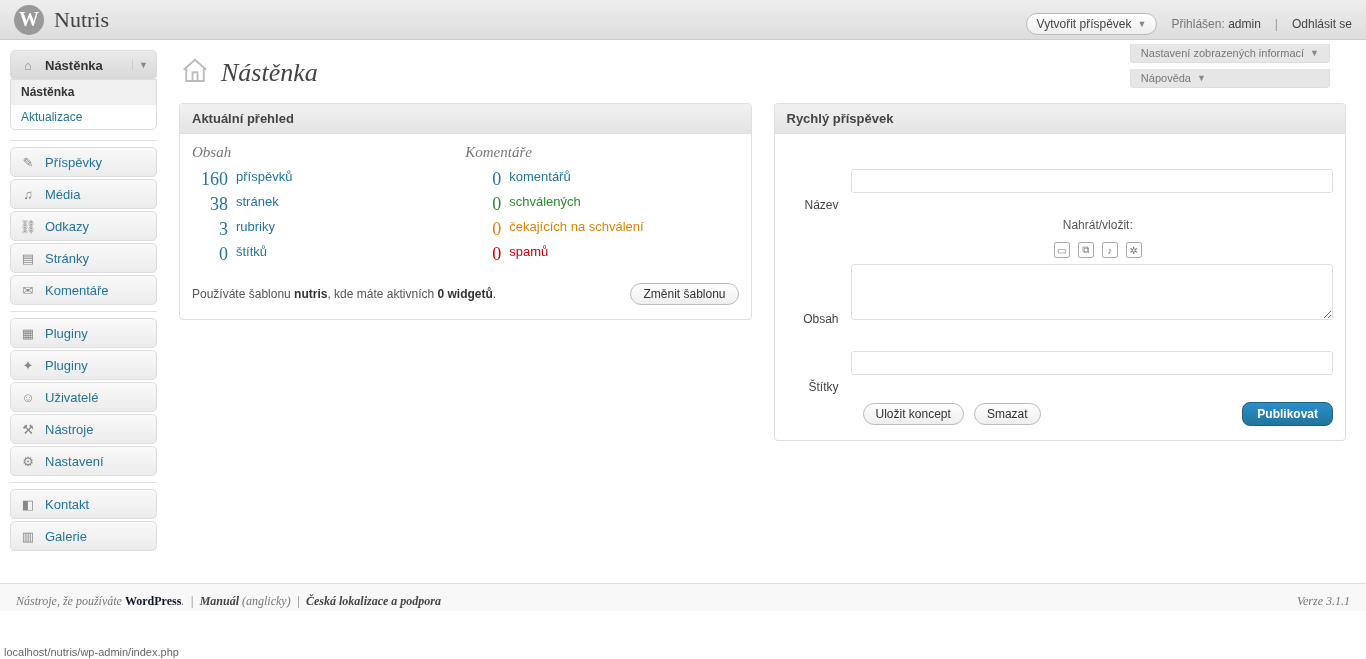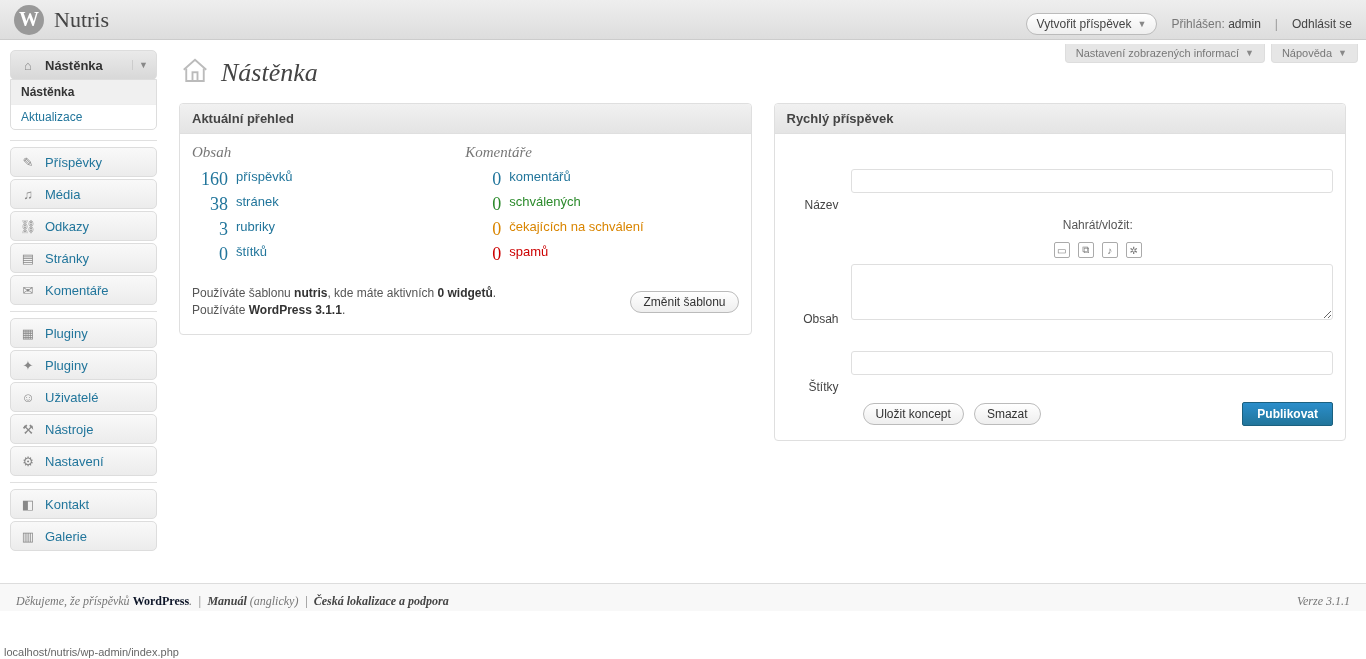--- a/index.html
+++ b/index.html
@@ -111,22 +111,22 @@
     color: #333; font-weight: bold;
     border-bottom:1px solid #eee;
   }
   .menu-sep {
     border-top:1px solid #e0e0e0;
     margin: 6px 0;
   }
 
   
   .screen-meta {
-    position:absolute; right: 8px; top: 4px;
-    display:flex; gap:6px;
+    position:absolute; right: 36px; top: 4px;
+    display:flex; gap:6px;flex-direction:column;
   }
   .screen-tab {
     background:#e6e6e6; border:1px solid #ddd; border-top:none;
     border-radius:0 0 4px 4px;
     padding:3px 10px; font-size:11px; color:#777;
     display:flex; align-items:center; gap:6px;
     cursor:pointer;
   }
 
   
@@ -189,21 +189,21 @@
     border-radius: 12px;
     padding: 3px 12px;
     font-size:12px; color:#333;
     cursor:pointer;
   }
   .btn-primary {
     background: linear-gradient(to bottom,#2b8ecb,#21759B);
     border-color:#1b607f;
     color:#fff;
     font-weight:bold;
-    border-radius: 2px;
+    border-radius: 8px;
     padding: 4px 14px;
   }
 
   
   .form-row { display:flex; align-items:center; margin: 6px 0; }
   .form-row label { width:64px; text-align:right; padding-right:12px; color:#444;margin-top:48px; }
   .form-row input[type=text], .form-row textarea {
     flex:1; border:1px solid #dfdfdf; border-radius:3px;
     padding:4px 6px; font-family:inherit; font-size:12px;
     background:#fff;
@@ -402,23 +402,20 @@
                   <a class="rn-label c-spam">spamů</a>
                 </div>
               </div>
             </div>
 
             <div class="rn-foot">
               <div>
                 <p>
                   <span>Používáte šablonu </span><span class="strong">nutris</span><span>, kde máte aktivních </span><a class="strong">0 widgetů</a><span>.</span>
                 </p>
-                <p>
-                  <span>Používáte </span><span class="strong">WordPress 3.1.1</span><span>.</span>
-                </p>
               </div>
               <button class="btn">Změnit šablonu</button>
             </div>
           </div>
         </div>
       </div>
 
       <div class="dash-col">
         <div class="postbox">
           <h3>Rychlý příspěvek</h3>
@@ -452,21 +449,21 @@
             </div>
           </div>
         </div>
       </div>
     </div>
   </div>
 </div>
 
 <div class="footer">
   <span>
-    <span>Děkujeme, že příspěvků </span><a style="font-style:normal;font-weight:bold;color:#0f172a;text-align:right;">WordPress</a><span>.</span>
+    <span>Nástroje, že používáte </span><a style="font-style:normal;font-weight:bold;color:#0f172a;text-align:right;">WordPress</a><span>.</span>
     &nbsp;|&nbsp;
     <a style="font-weight:bold;color:#444;">Manuál</a><span> (anglicky)</span>
     &nbsp;|&nbsp;
     <a style="font-weight:bold;color:#444;">Česká lokalizace a podpora</a>
   </span>
   <span class="fr">Verze 3.1.1</span>
 </div>
 <div class="statusbar">localhost/nutris/wp-admin/index.php</div>
 
 </body></html>

